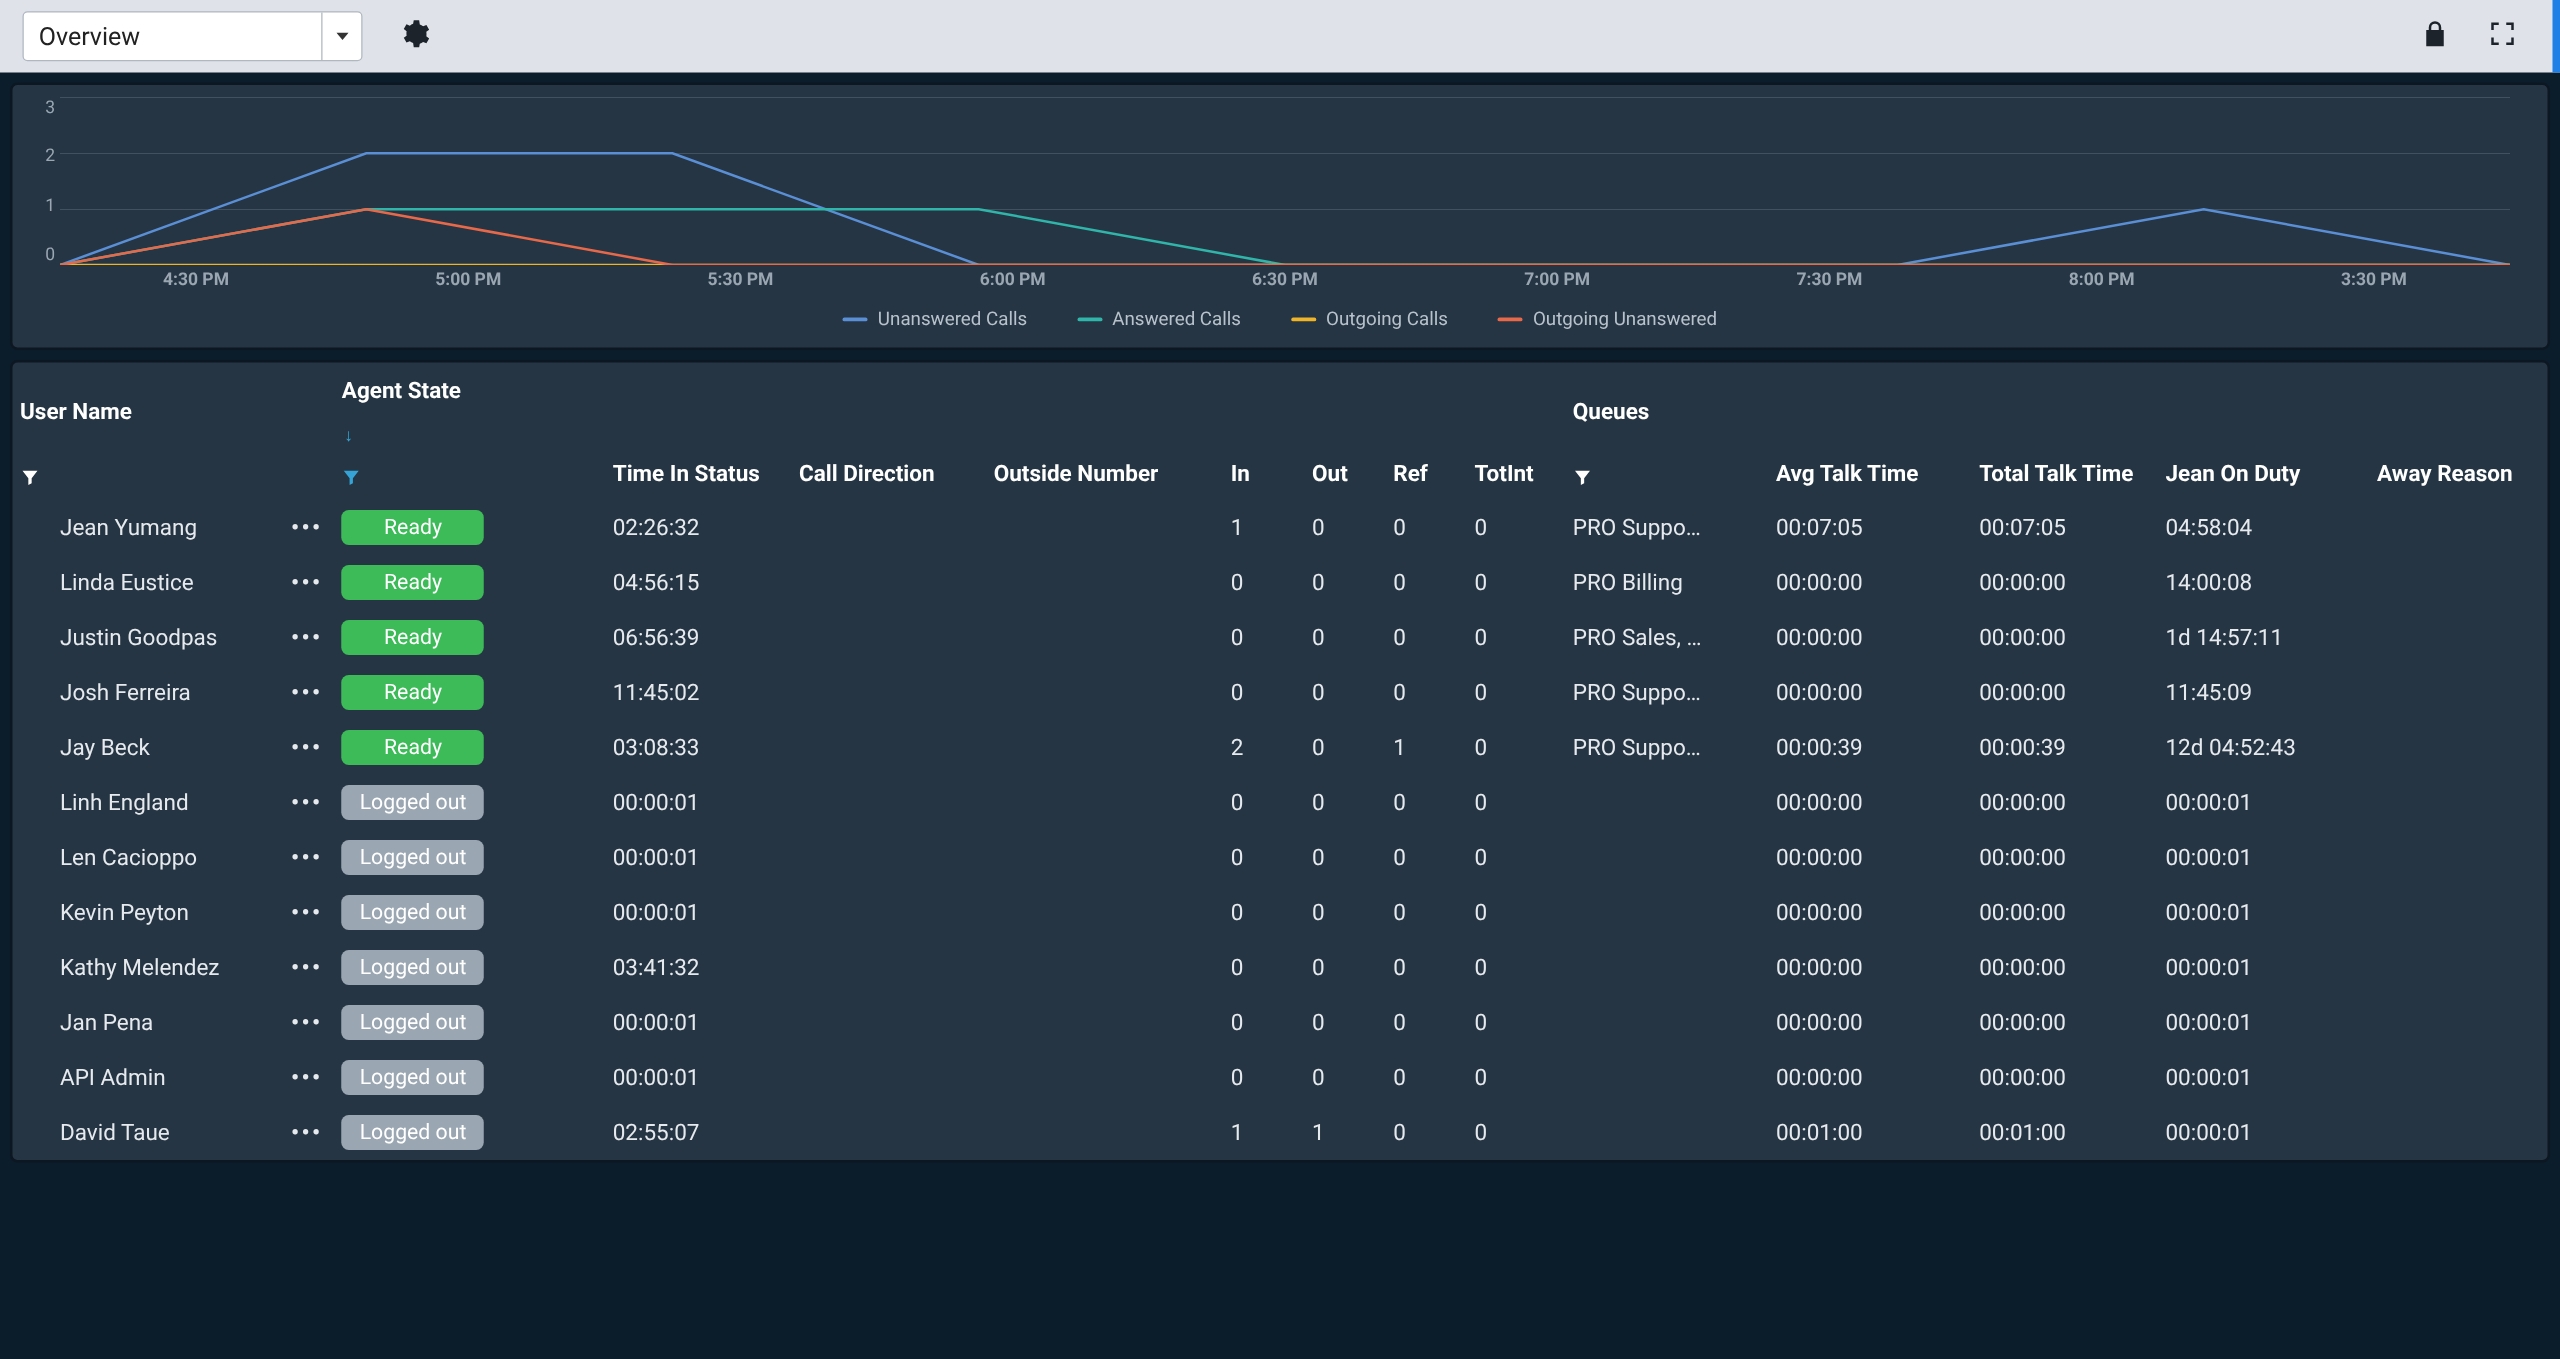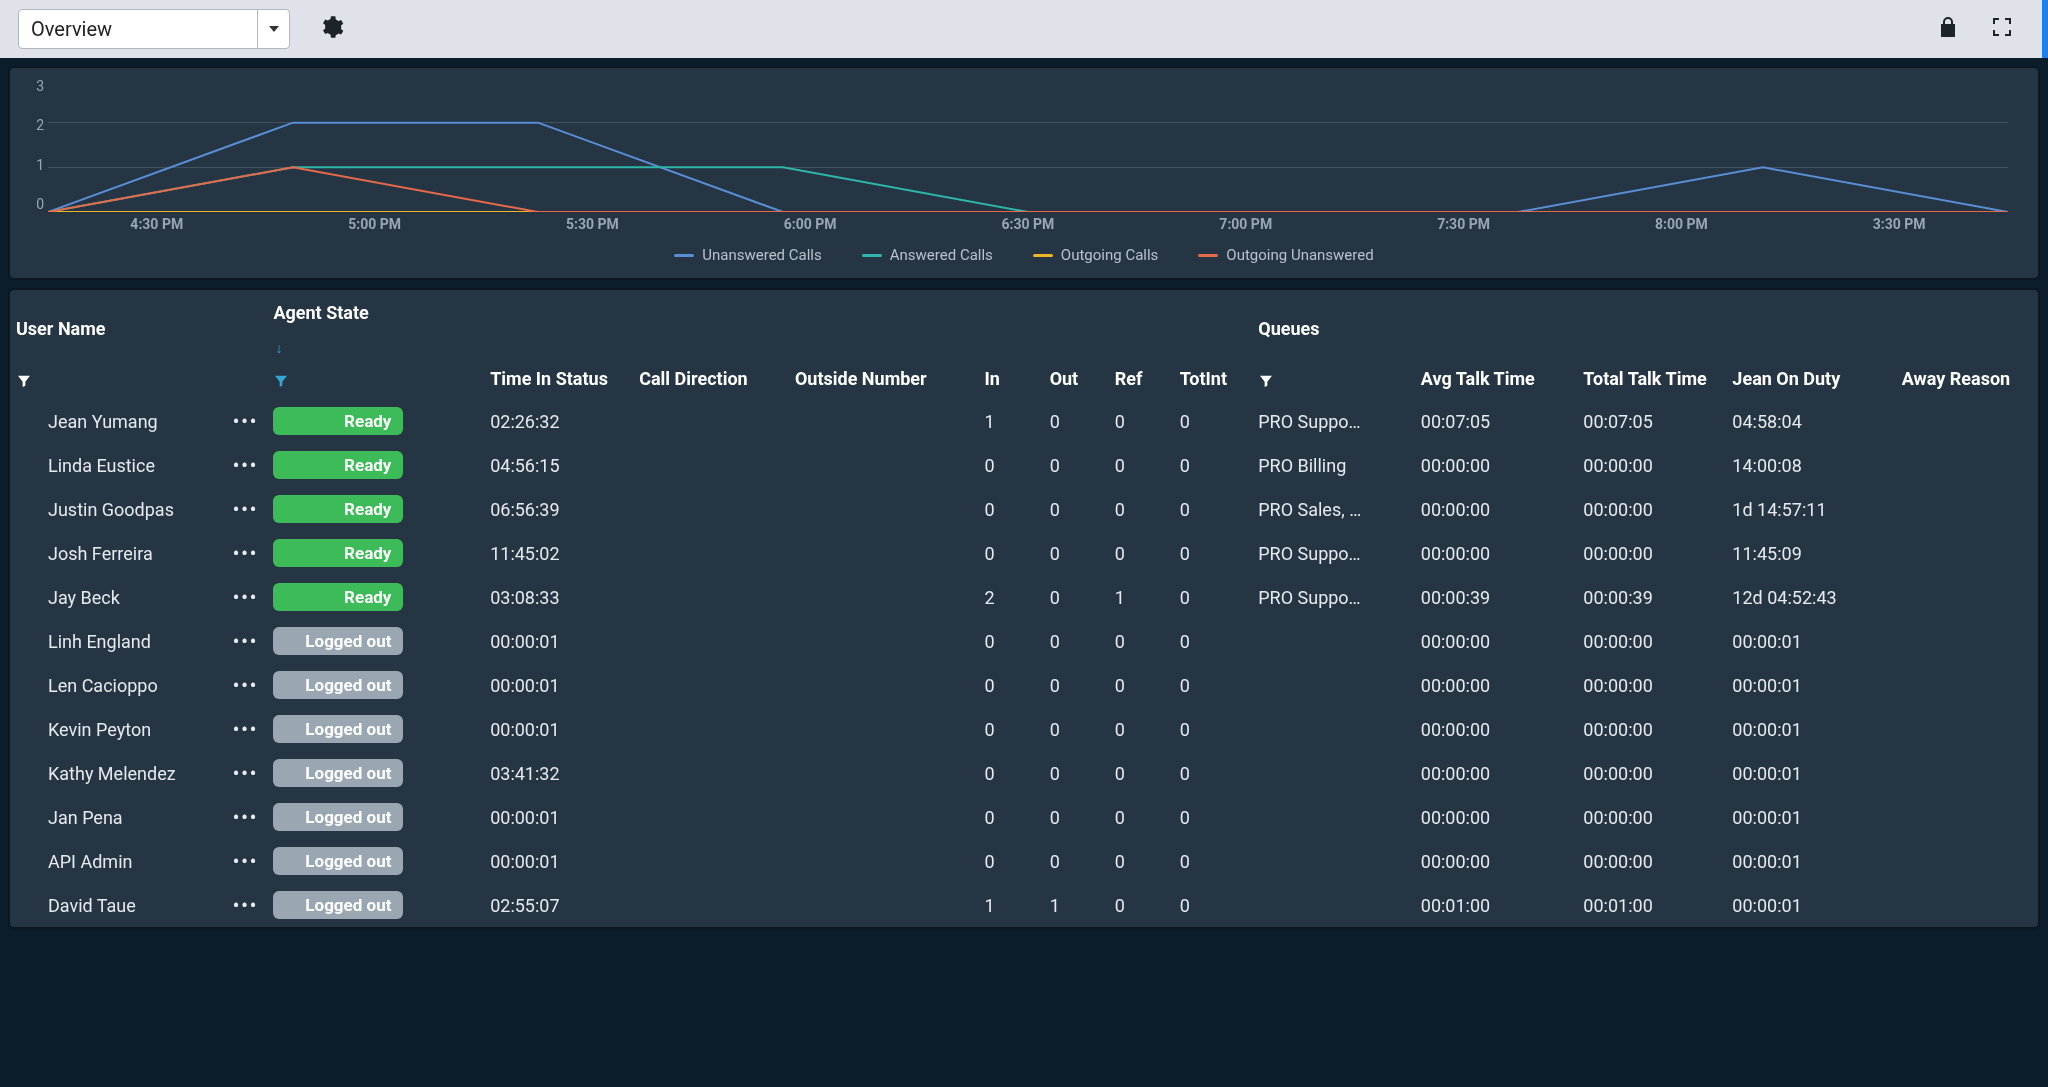--- a/index.html
+++ b/index.html
@@ -123,26 +123,26 @@
   .filter-icon { display: inline-flex; vertical-align: middle; }
   .filter-icon svg { width: 16px; height: 16px; fill: #ffffff; }
   .filter-icon.active svg { fill: #35a3d6; }
   .sort-arrow { color: #35a3d6; font-size: 14px; margin-left: 2px; }
 
   .more-dots { letter-spacing: 2px; font-weight: 700; cursor: pointer; }
 
   .badge {
     display: inline-block;
     color: #ffffff;
-    font-weight: 700;
+    font-weight: 400;
     font-size: 17px;
     border-radius: 6px;
     padding: 4px 12px;
-    width: 130px;
-    text-align: right;
+    width: 114px;
+    text-align: center;
   }
   .badge-ready { background: #3cbb58; }
   .badge-loggedout { background: #9aa6b2; }
 
   col.c-user { width: 160px; }
   col.c-dots { width: 30px; }
   col.c-state { width: 160px; }
   col.c-tis { width: 110px; }
   col.c-dir { width: 115px; }
   col.c-out { width: 140px; }

